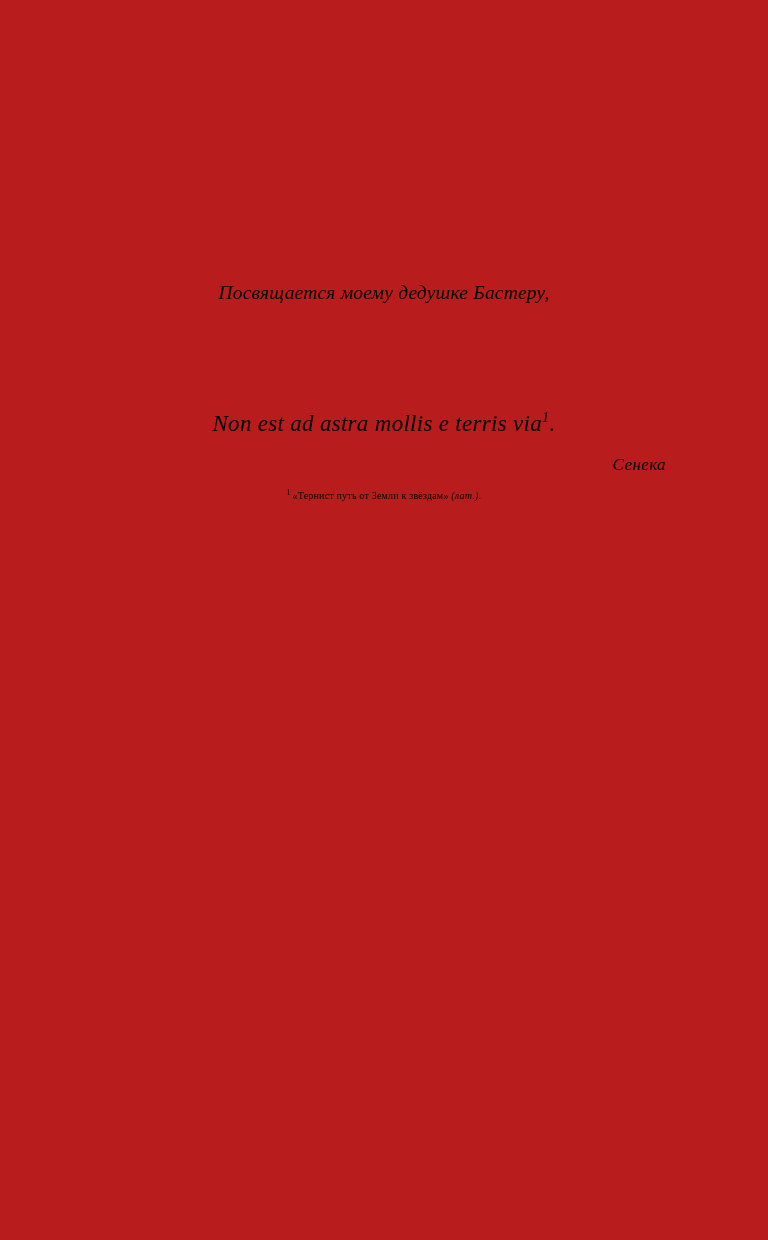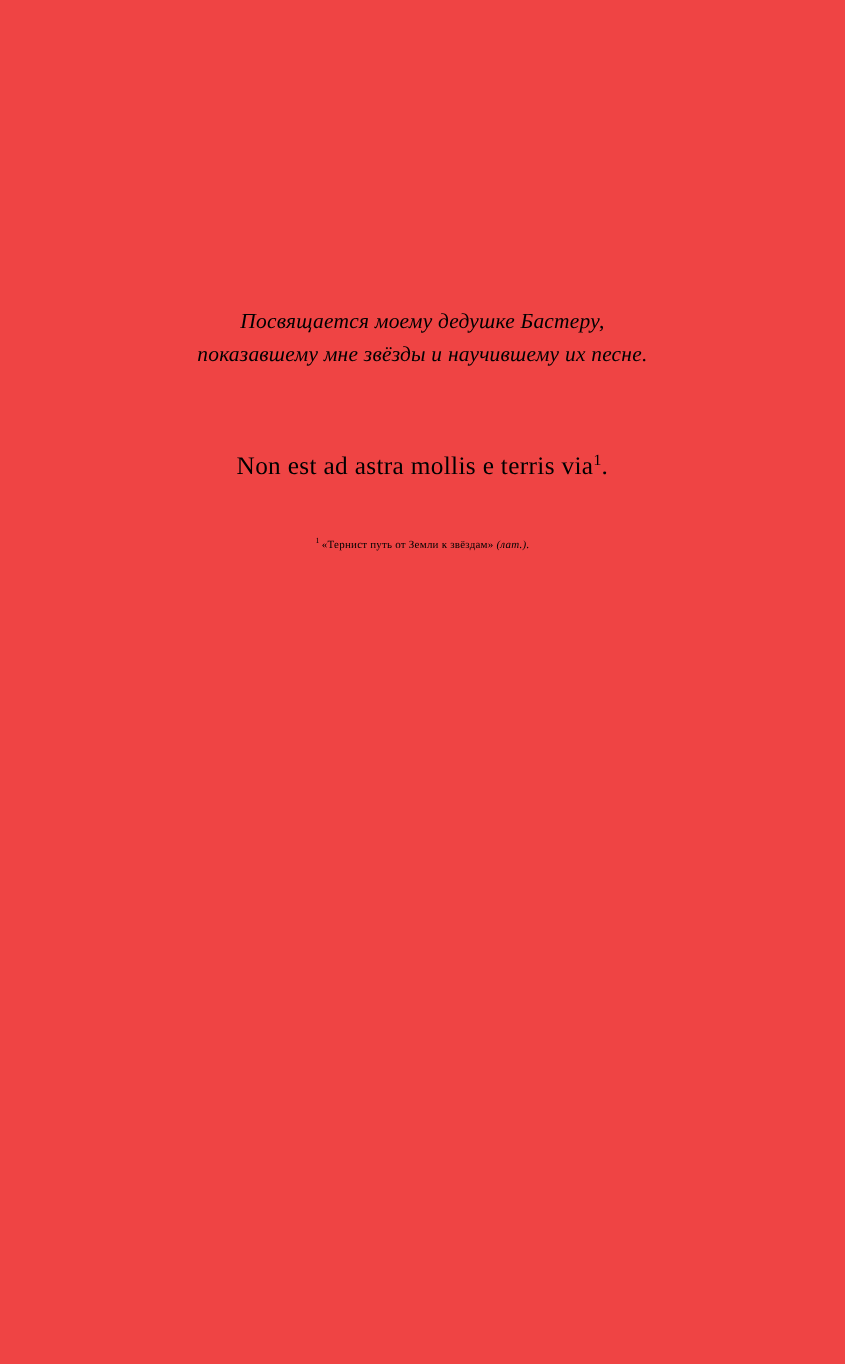--- a/index.html
+++ b/index.html
@@ -14,21 +14,21 @@
     font-family: "Liberation Serif", serif;
     color: #000000;
     overflow: hidden;
   }
 
   .page {
     position: absolute;
     inset: 0;
     width: 768px;
     height: 1240px;
-    background: #ef4444;
+    background: #b91c1c;
   }
 
   .content {
     position: absolute;
     left: 0;
     top: 0;
     width: 768px;
   }
 
   
@@ -56,20 +56,21 @@
     left: 84px;
     top: 408px;
     width: 600px;
     text-align: center;
   }
   .epigraph-text {
     font-size: 23px;
     line-height: 1.4;
     letter-spacing: 0.3px;
     white-space: nowrap;
+    font-style: italic;
   }
   .epigraph-text sup {
     font-size: 0.62em;
     vertical-align: super;
     line-height: 0;
   }
   .epigraph-author {
     margin-top: 15px;
     margin-right: 18px;
     font-style: italic;
@@ -99,23 +100,23 @@
   }
 </style>
 </head>
 <body>
 
 <div class="page">
   <div class="content">
 
     <div class="dedication">
       <span class="line line-1">Посвящается моему дедушке Бастеру,</span>
-      <span class="line line-2">показавшему мне звёзды и научившему их песне.</span>
     </div>
 
     <div class="epigraph">
       <div class="epigraph-text"><span>Non est ad astra mollis e terris via</span><sup>1</sup><span>.</span></div>
+      <div class="epigraph-author">Сенека</div>
     </div>
 
     <div class="footnote"><span class="marker">1</span><span>«Тернист путь от Земли к звёздам» </span><span class="lang">(лат.)</span><span>.</span></div>
 
   </div>
 </div>
 
 </body></html>

